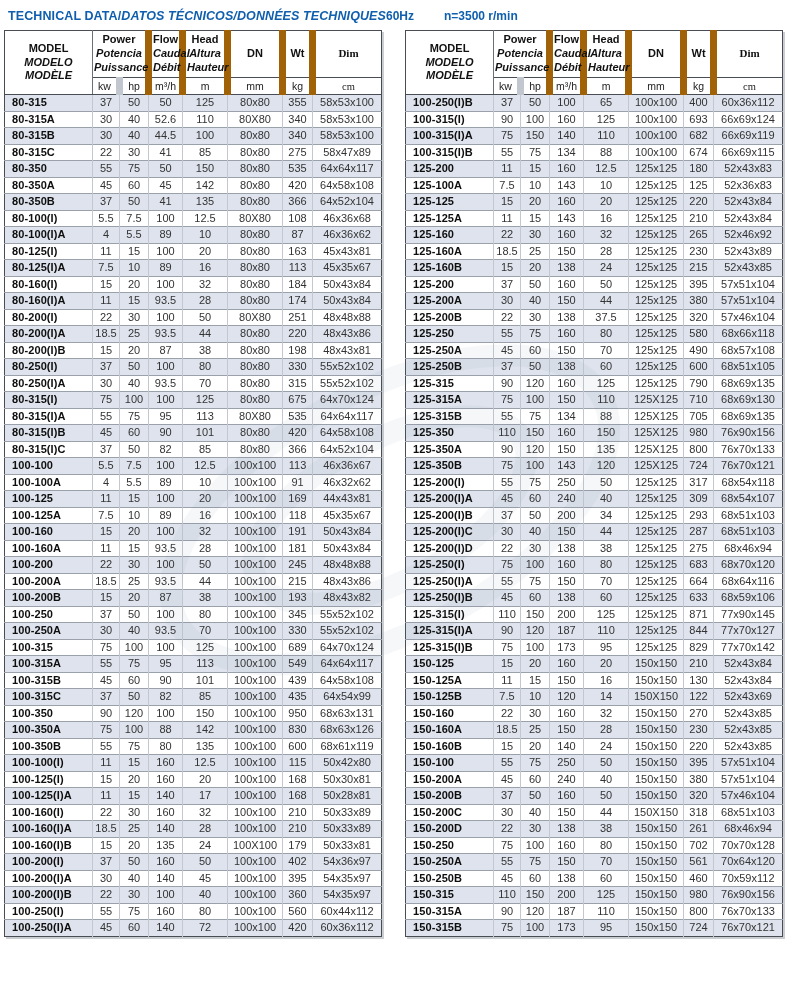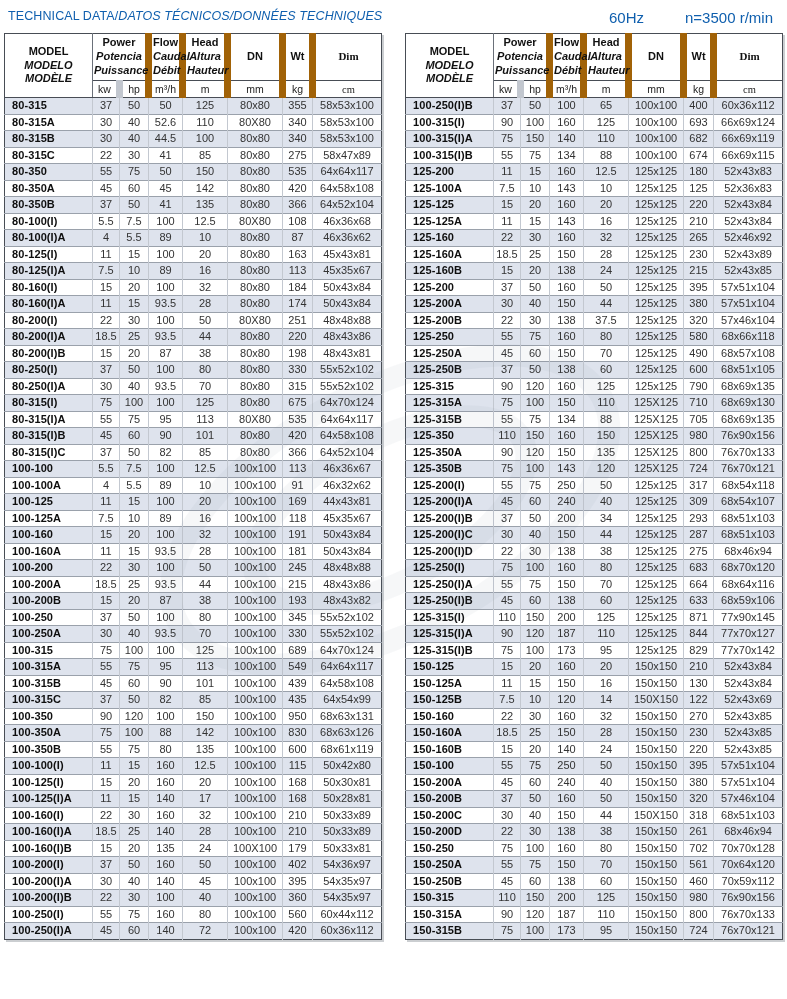--- a/index.html
+++ b/index.html
@@ -7,26 +7,26 @@
   body {
     width:787px; height:999px; background:#ffffff; overflow:hidden;
     font-family:"Liberation Sans", sans-serif; position:relative;
   }
   .page { width:787px; height:999px; padding:4px; position:relative; }
 
   
   .watermark { position:absolute; left:120px; top:300px; opacity:.05; pointer-events:none; }
 
   .title-bar {
-    display:flex; justify-content:space-between; align-items:flex-start;
-    padding:5px 8px 7px 4px; color:#0f5fae; font-weight:normal;
+    display:flex; justify-content:flex-start; align-items:flex-start;
+    padding:5px 8px 7px 4px; color:#0f5fae; font-weight:bold;
   }
   .page-title { font-size:12.5px; letter-spacing:.1px; }
   .page-title .it { font-style:italic; }
-  .specs { font-size:15px; display:flex; gap:41px; padding-right:2px; }
+  .specs { font-size:12px; display:flex; gap:30px; padding-right:2px; }
 
   .tables { display:flex; gap:23px; align-items:flex-start; }
 
   table.data-table {
     border-collapse:collapse; width:377px; table-layout:fixed;
     border:1px solid #484d55;
     box-shadow:2px 2px 0 rgba(140,146,154,.45);
     background:#be185d;
   }
   col.c-model { width:88px; }

